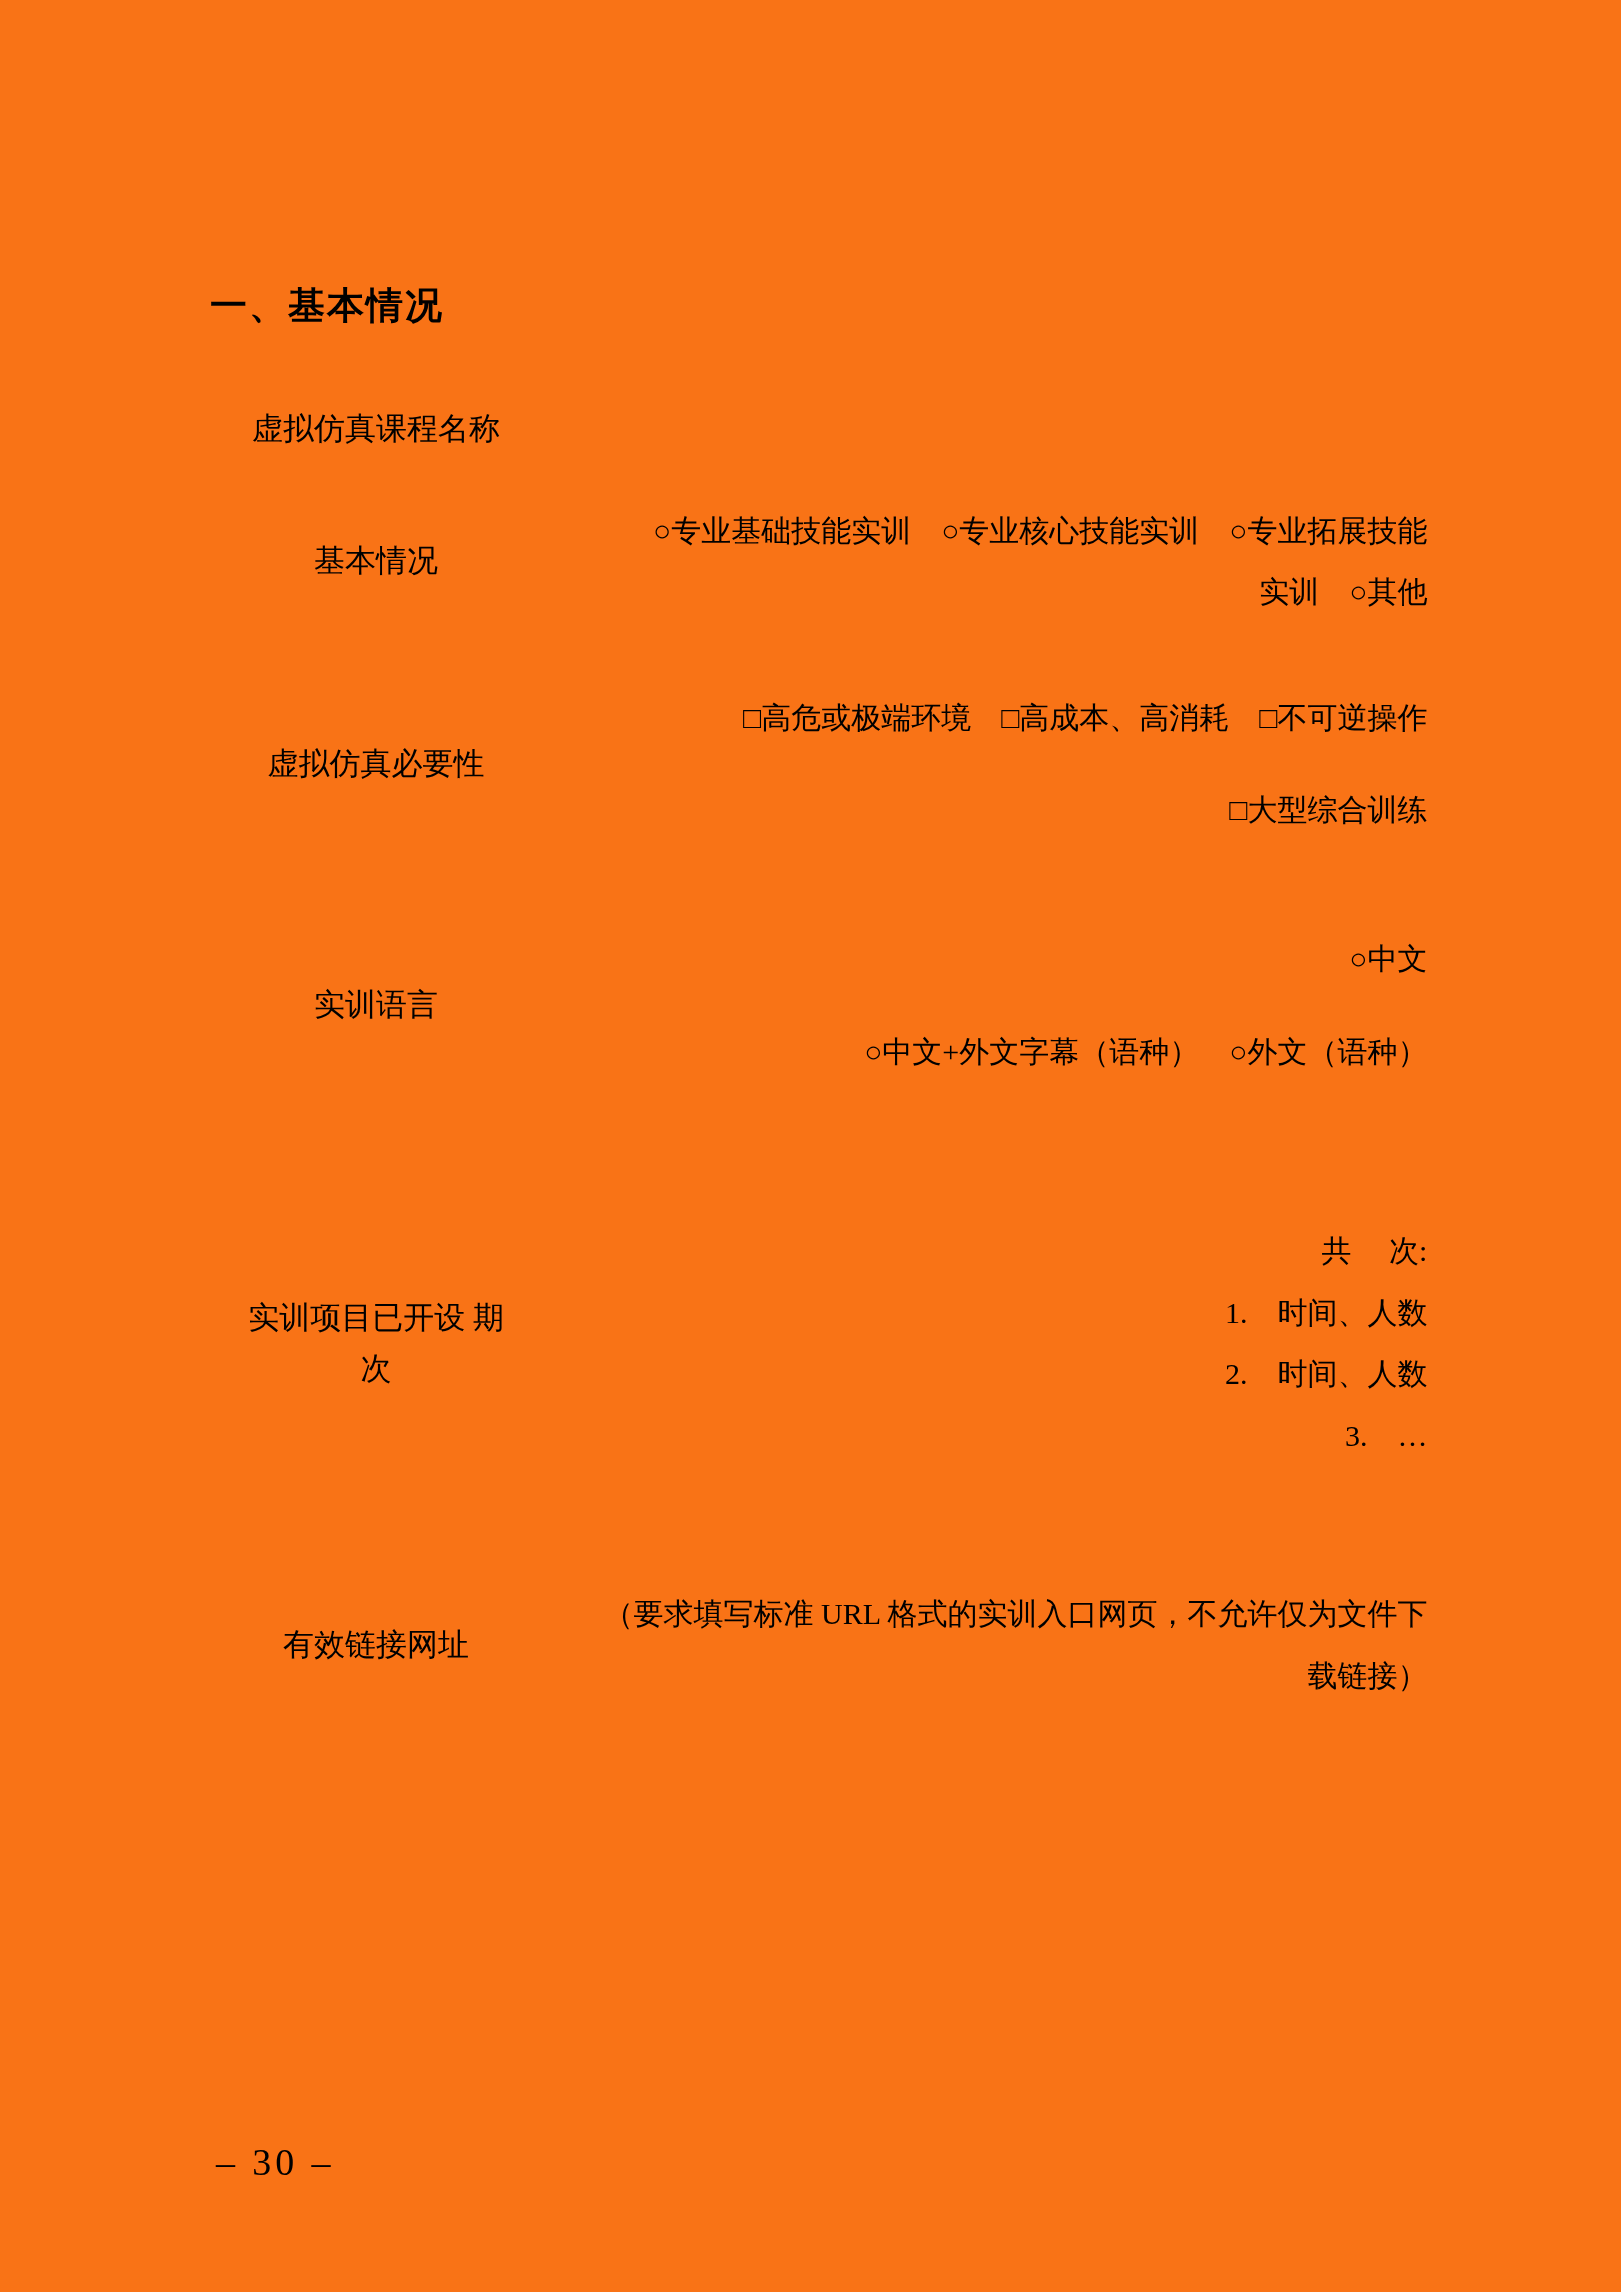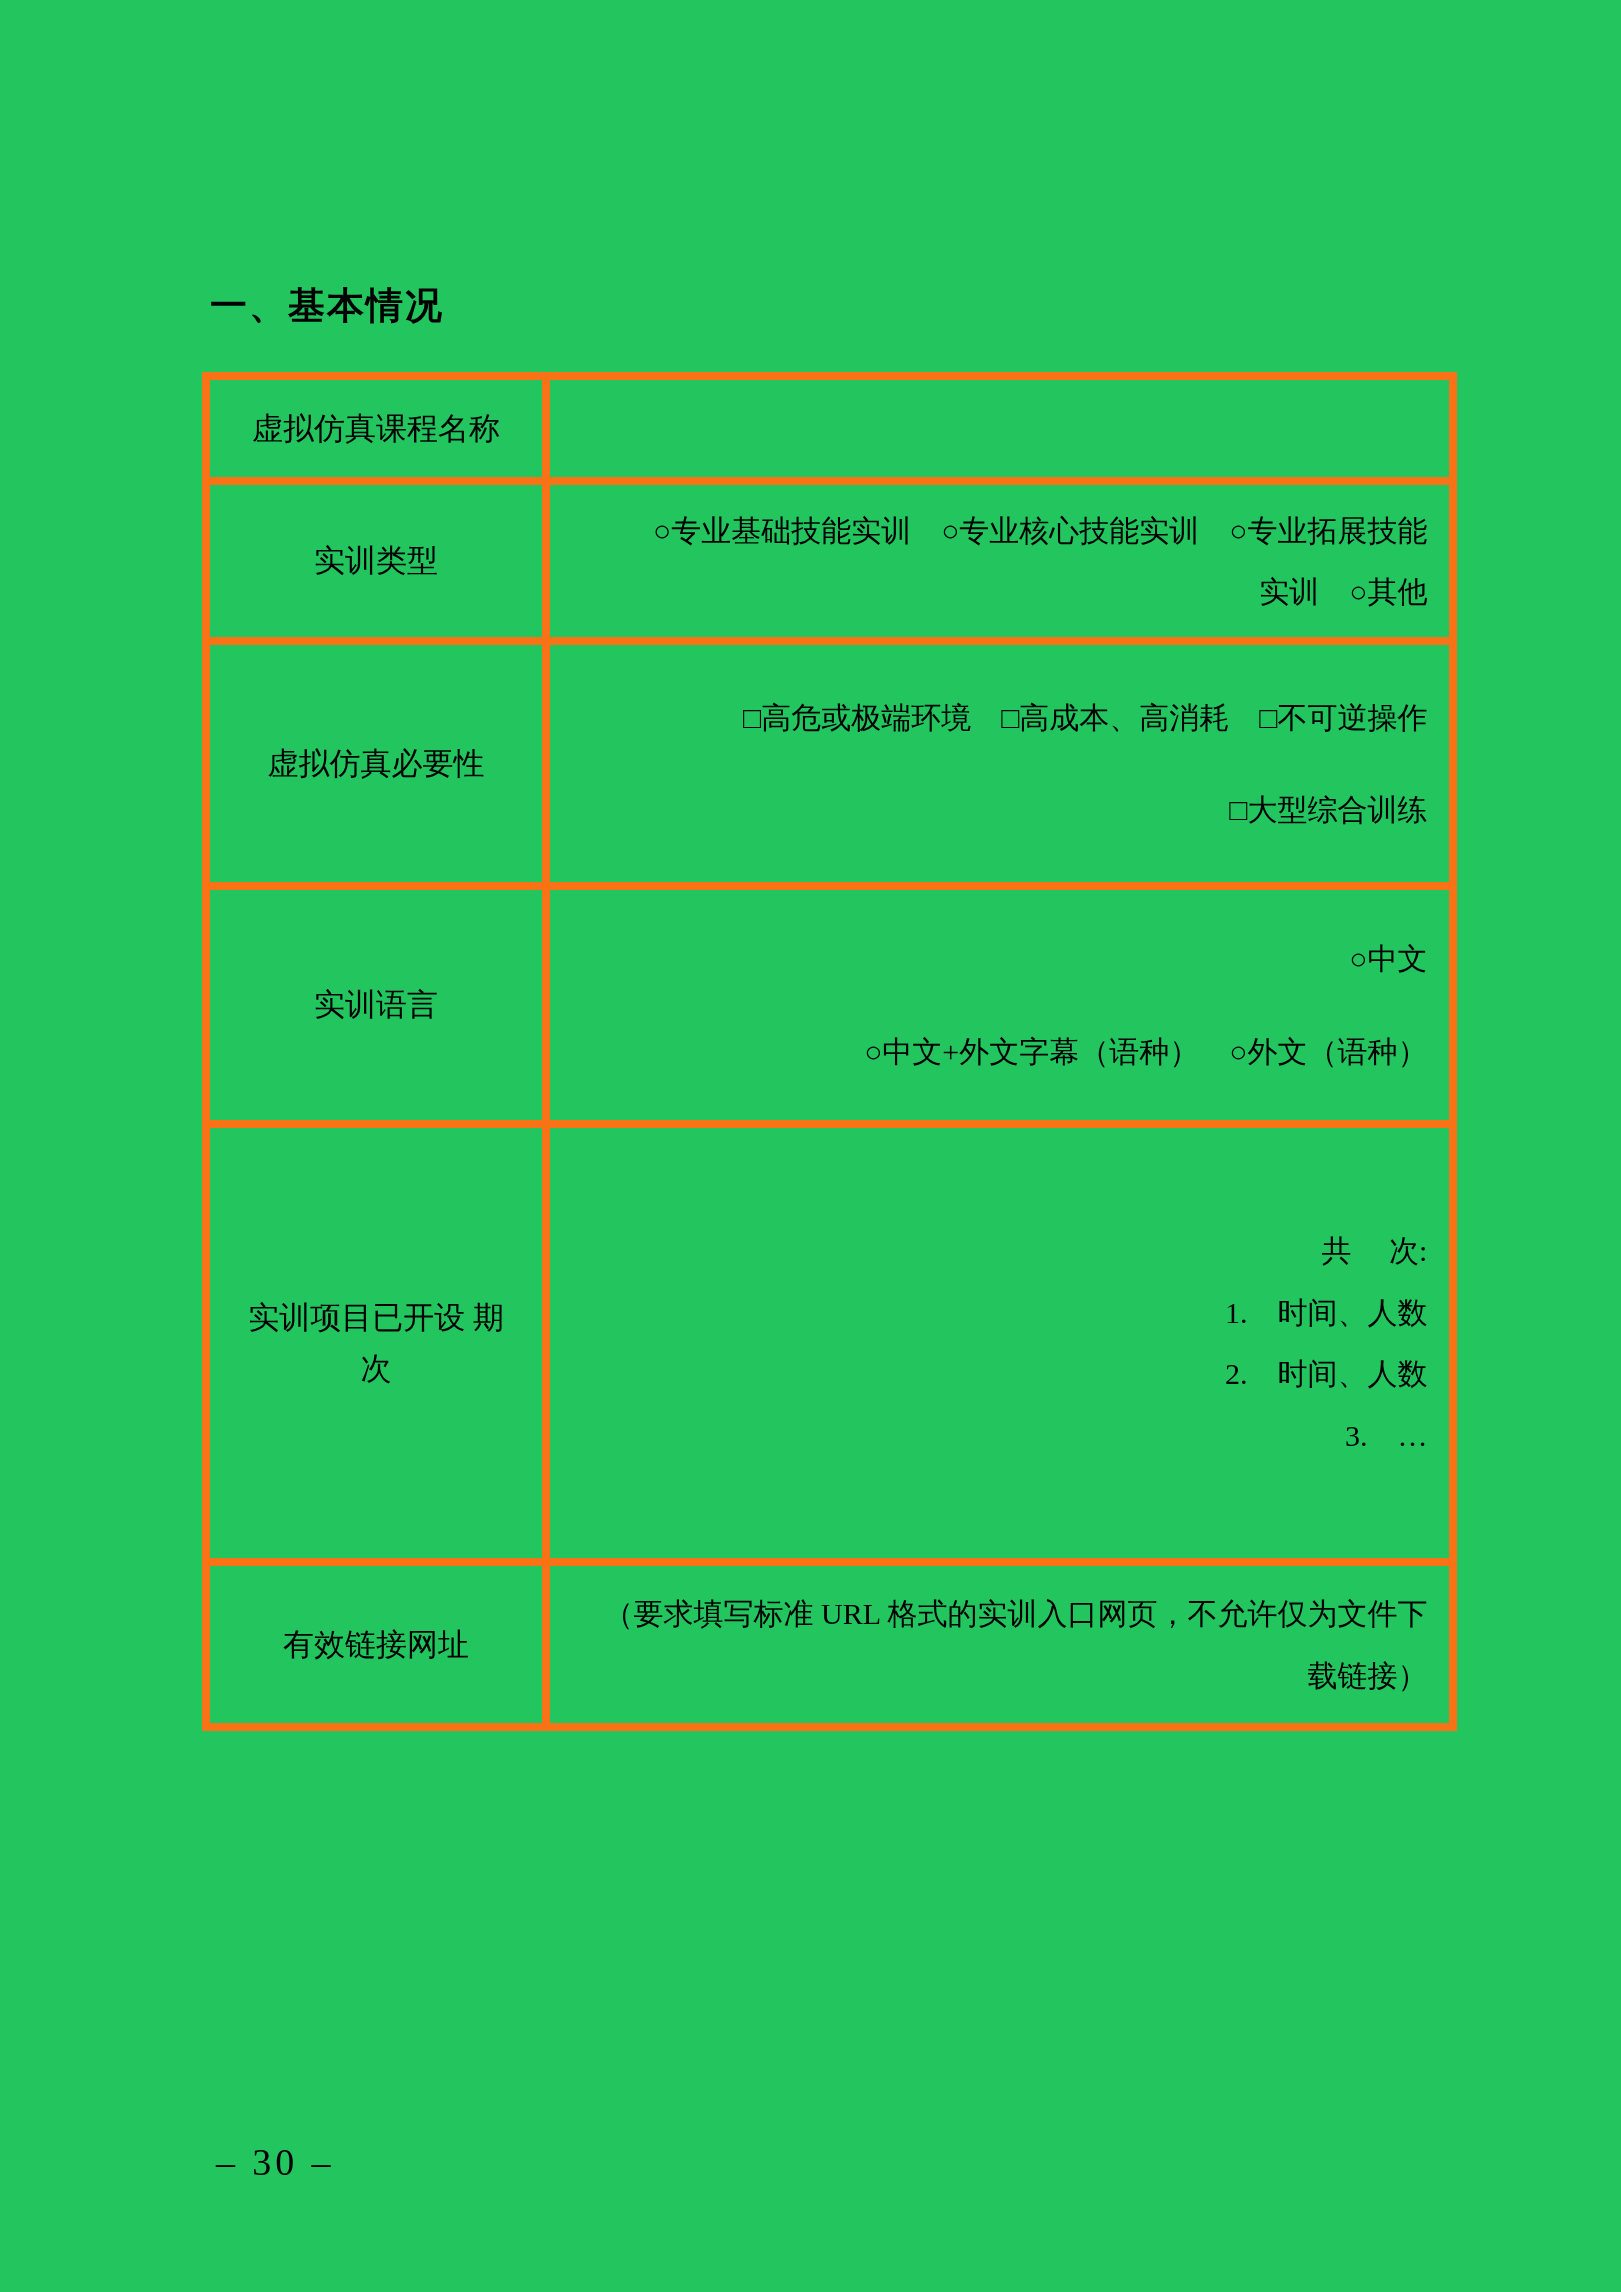--- a/index.html
+++ b/index.html
@@ -1,21 +1,21 @@
 <!DOCTYPE html>
 <html><head>
 <meta charset="utf-8">
 <style>
   * { box-sizing: border-box; }
   html, body { margin: 0; padding: 0; background: #ffffff; }
   .page {
     position: relative;
     width: 1621px;
     height: 2293px;
-    background: #22c55e;
+    background: #f97316;
     color: #000000;
     font-family: "Liberation Serif", "DejaVu Serif", serif;
     overflow: hidden;
   }
   .doc-title {
     position: absolute;
     left: 210px;
     top: 282px;
     margin: 0;
     font-family: "Liberation Sans", "DejaVu Sans", sans-serif;
@@ -71,21 +71,21 @@
 
   <h1 class="doc-title">一、基本情况</h1>
 
   <table class="form">
     <tbody>
         <tr style="height:105px">
       <td class="label-cell">虚拟仿真课程名称</td>
       <td class="content-cell"></td>
     </tr>
     <tr style="height:160px">
-      <td class="label-cell">实训类型</td>
+      <td class="label-cell">基本情况</td>
       <td class="content-cell">
         <div class="cell-line">○专业基础技能实训　○专业核心技能实训　○专业拓展技能
 实训　○其他</div>
       </td>
     </tr>
     <tr class="gapped" style="height:245px">
       <td class="label-cell">虚拟仿真必要性</td>
       <td class="content-cell">
         <div class="cell-line">□高危或极端环境　□高成本、高消耗　□不可逆操作</div>
         <div class="cell-line">□大型综合训练</div>

